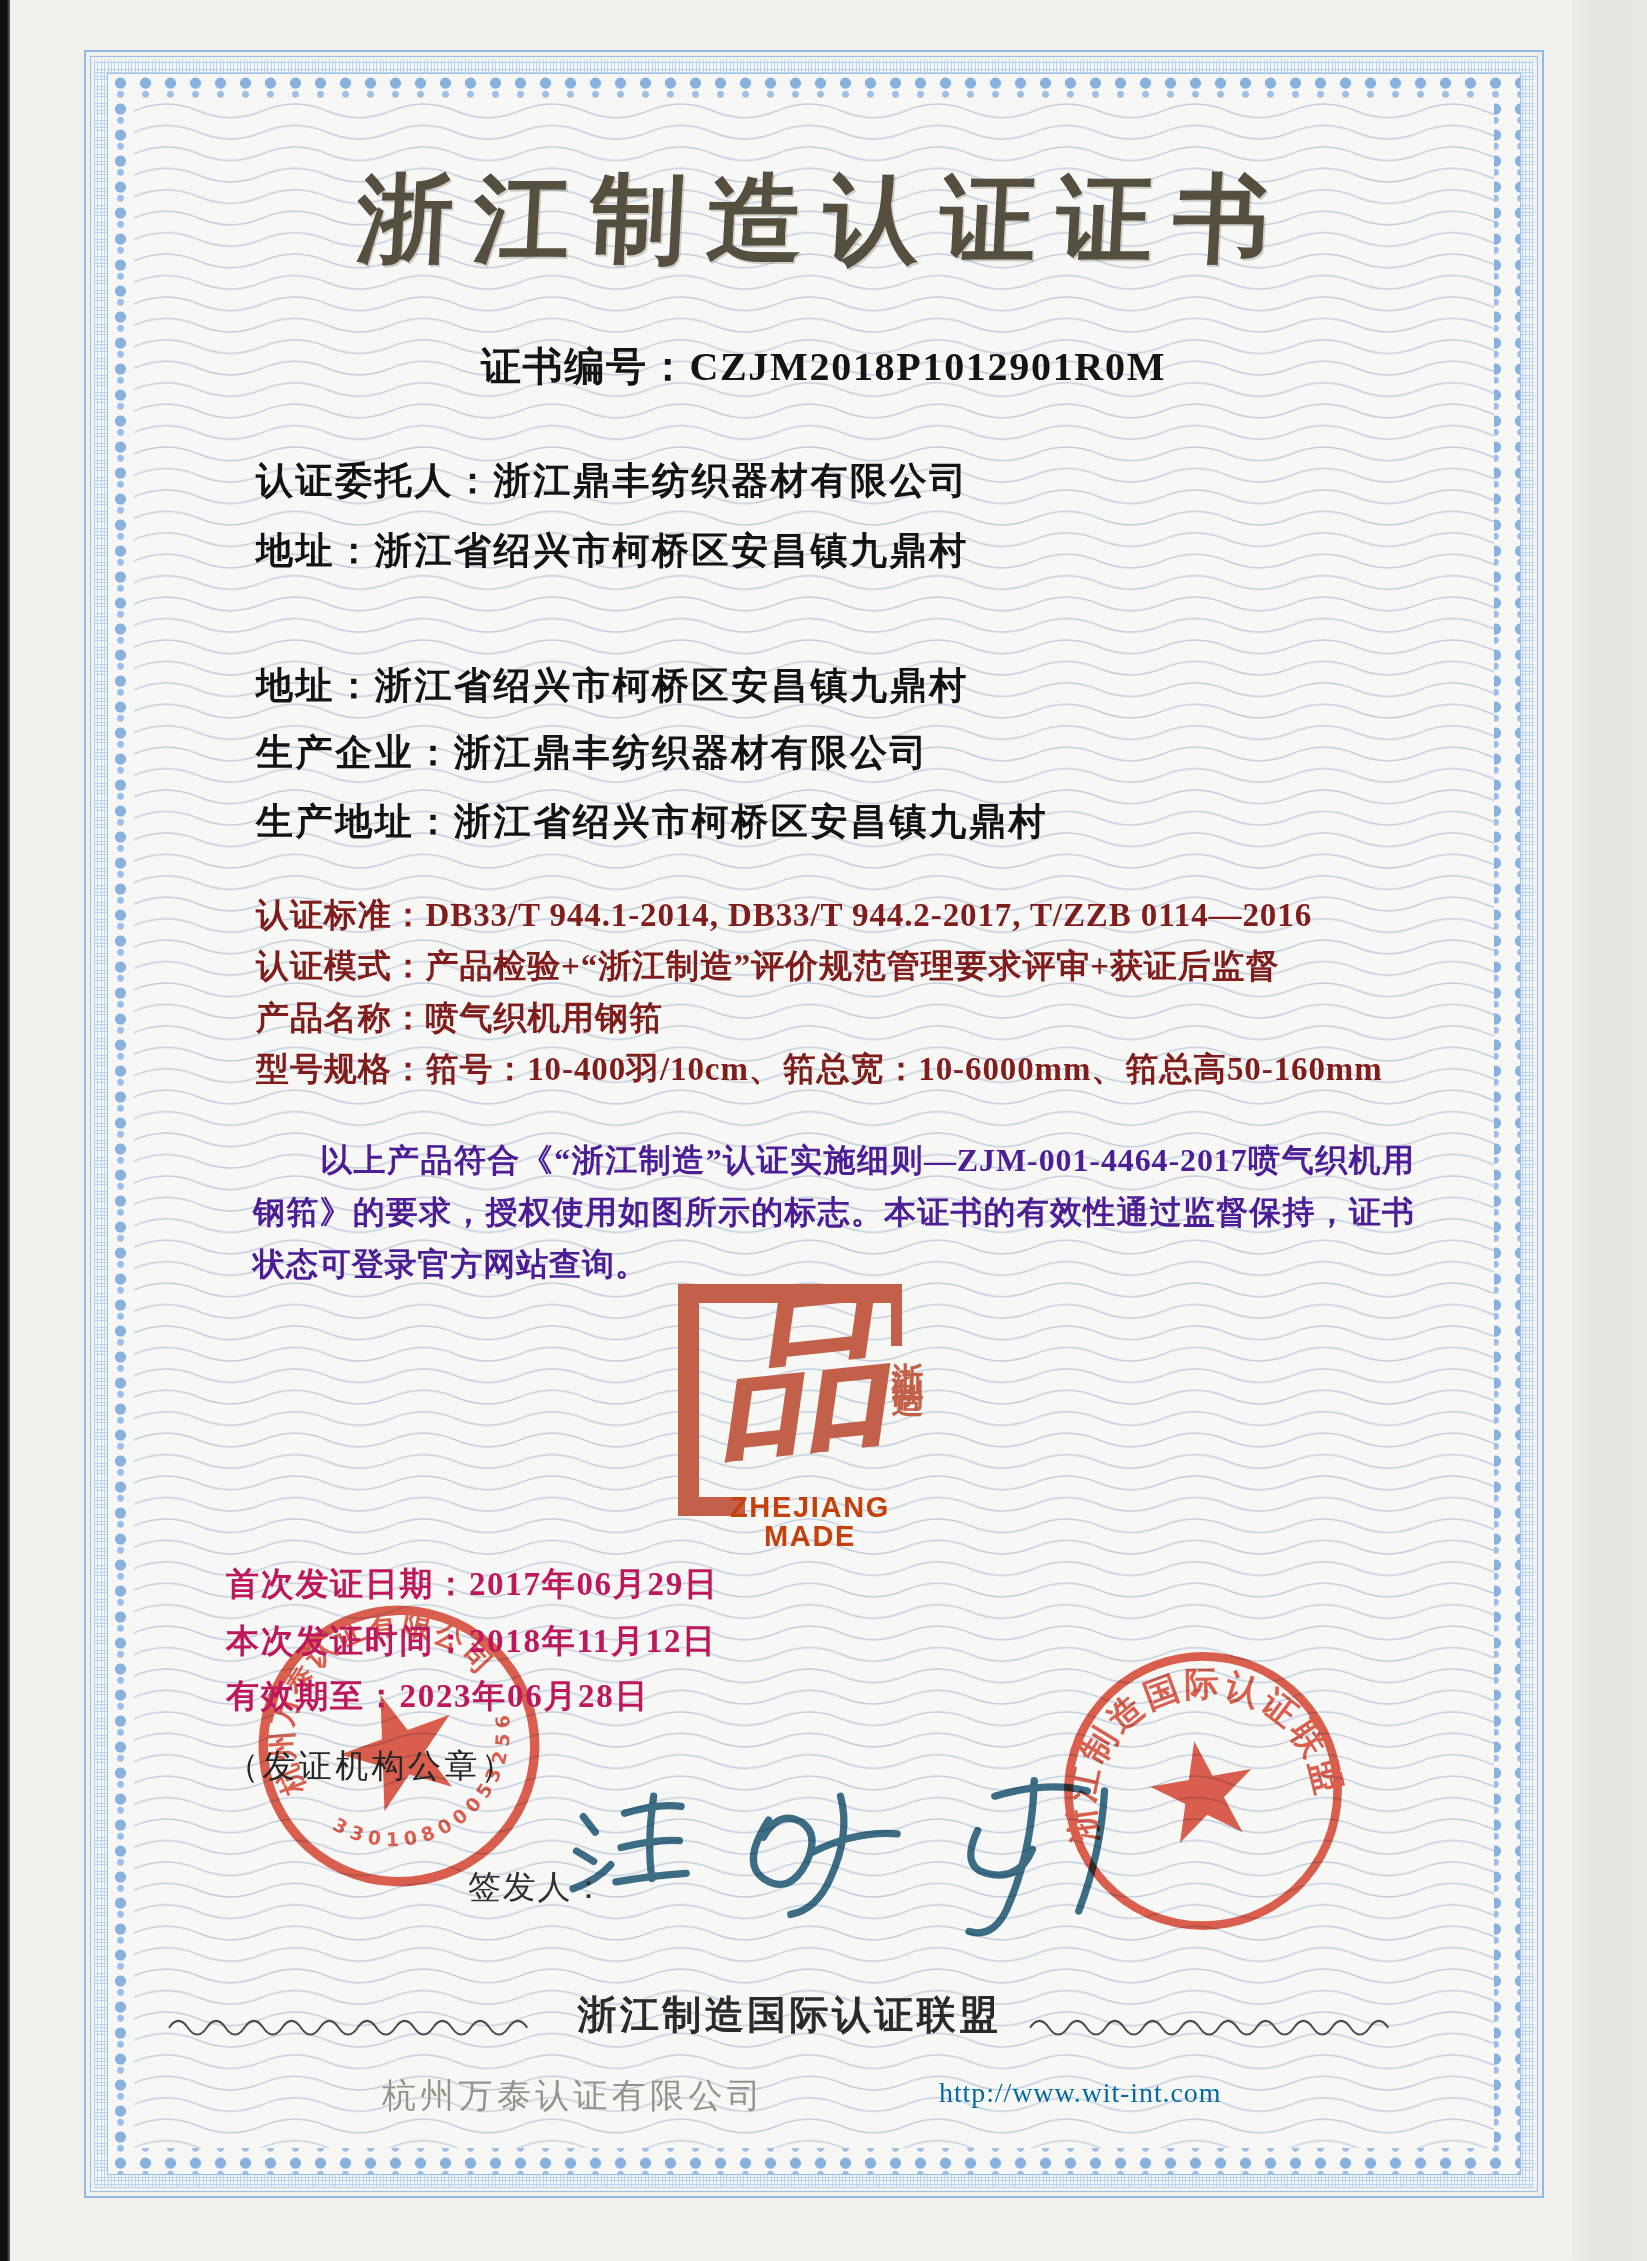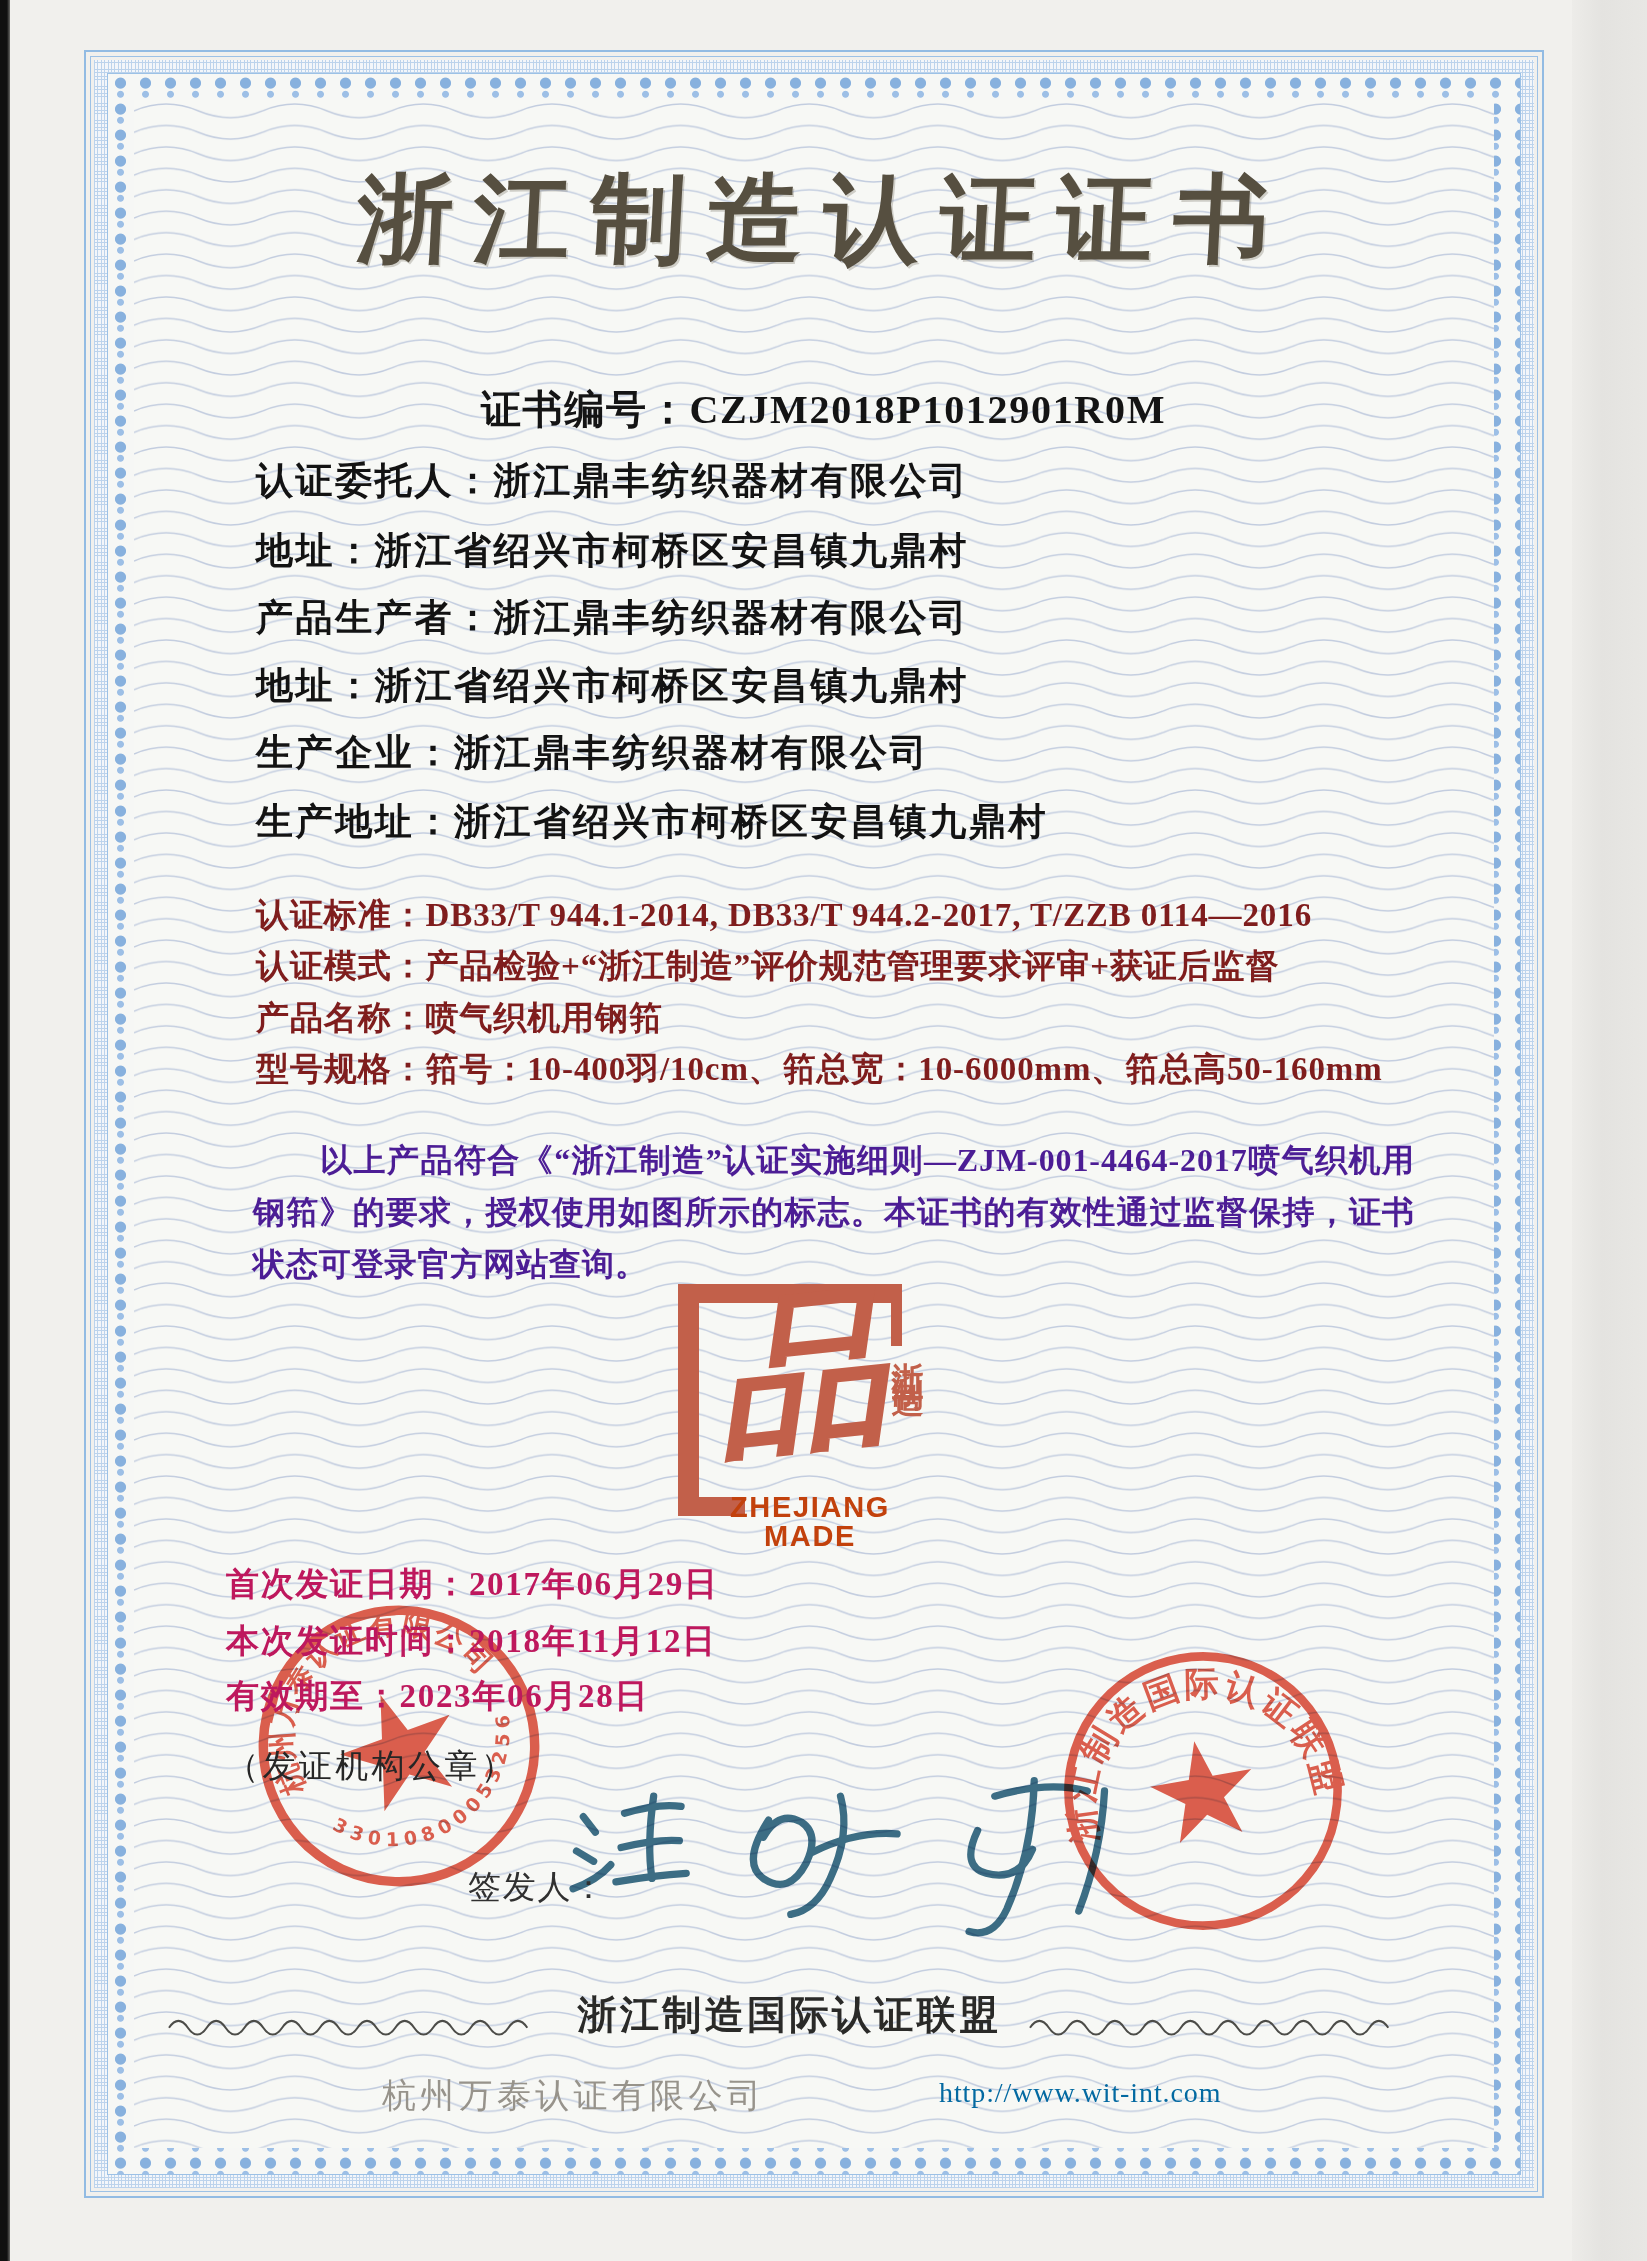--- a/index.html
+++ b/index.html
@@ -27,21 +27,21 @@
      background-size:25px 26px;}
   .frame .inner{position:absolute;inset:50px;background:#f7f8f5;}
   .frame .inner svg{position:absolute;inset:0;}
   
   .content{position:absolute;inset:0;z-index:3;}
   .abs{position:absolute;line-height:1;white-space:nowrap;text-align:right;}
   .title{left:0;top:172px;width:100%;text-align:center;font-size:96px;font-weight:700;
          color:#564f40;letter-spacing:20.6px;transform:skewX(-3deg);
          text-shadow:1.7px 1.7px 0 rgba(86,79,64,.25);}
   .certno{left:0;top:347px;width:100%;text-align:center;font-size:40px;font-weight:700;
-          color:#141414;letter-spacing:1.7px;margin-top:43px;}
+          color:#141414;letter-spacing:1.7px;}
   .field{left:256px;font-size:37px;font-weight:700;color:#131313;letter-spacing:2.6px;}
   .spec{left:256px;font-size:33px;font-weight:700;color:#7f1d1d;letter-spacing:0.9px;}
   .para{left:253px;top:1134px;width:1162px;font-size:32px;line-height:52px;color:#4c1d95;
         font-weight:600;text-indent:67px;white-space:normal;text-align:justify;letter-spacing:0.9px;}
   .datefield{left:226px;font-size:33px;font-weight:600;color:#be185d;letter-spacing:1.7px;}
   .sealnote{left:226px;top:1750px;font-size:33px;color:#262626;letter-spacing:3.4px;}
   .signer{left:468px;top:1851px;font-size:33px;color:#303030;letter-spacing:1.7px;margin-top:20px;}
   
   .logo{position:absolute;left:678px;top:1284px;width:250px;height:242px;}
   .logo .bar{position:absolute;background:#c2604a;}
@@ -96,21 +96,20 @@
     </defs>
   </svg>
 
   <div class="content">
 
     <div class="abs title">浙江制造认证证书</div>
     <div class="abs certno">证书编号：CZJM2018P1012901R0M</div>
 
     <div class="abs field" style="top:462px">认证委托人：浙江鼎丰纺织器材有限公司</div>
     <div class="abs field" style="top:532px">地址：浙江省绍兴市柯桥区安昌镇九鼎村</div>
-    <div class="abs field" style="top:599px">产品生产者：浙江鼎丰纺织器材有限公司</div>
     <div class="abs field" style="top:667px">地址：浙江省绍兴市柯桥区安昌镇九鼎村</div>
     <div class="abs field" style="top:734px">生产企业：浙江鼎丰纺织器材有限公司</div>
     <div class="abs field" style="top:803px">生产地址：浙江省绍兴市柯桥区安昌镇九鼎村</div>
 
     <div class="abs spec" style="top:899px">认证标准：DB33/T 944.1-2014, DB33/T 944.2-2017, T/ZZB 0114—2016</div>
     <div class="abs spec" style="top:950px">认证模式：产品检验+“浙江制造”评价规范管理要求评审+获证后监督</div>
     <div class="abs spec" style="top:1002px">产品名称：喷气织机用钢筘</div>
     <div class="abs spec" style="top:1053px">型号规格：筘号：10-400羽/10cm、筘总宽：10-6000mm、筘总高50-160mm</div>
 
     <div class="abs para">以上产品符合《“浙江制造”认证实施细则—ZJM-001-4464-2017喷气织机用钢筘》的要求，授权使用如图所示的标志。本证书的有效性通过监督保持，证书状态可登录官方网站查询。</div>

